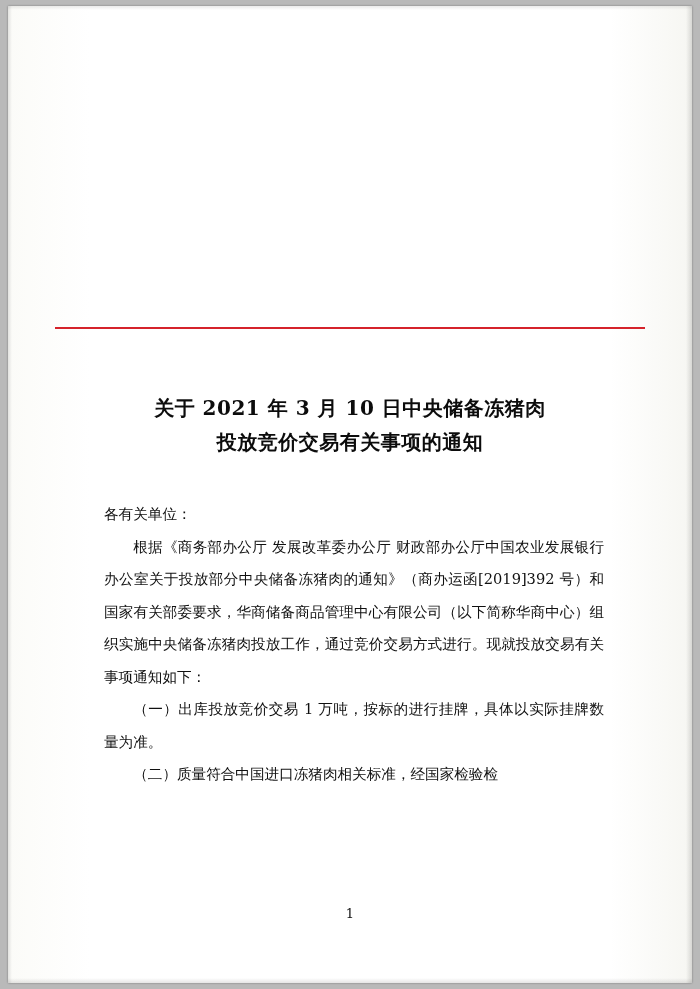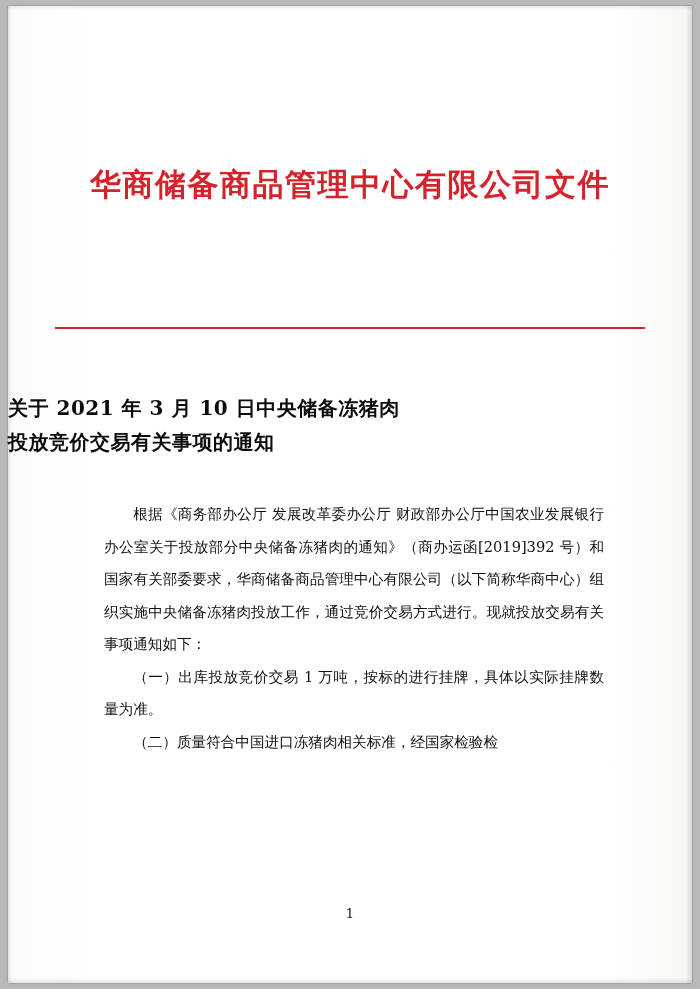--- a/index.html
+++ b/index.html
@@ -58,21 +58,21 @@
     left: 47px;
     width: 590px;
     height: 2px;
     background: #d5232b;
   }
   .title-block {
     position: absolute;
     top: 385px;
     left: 0;
     width: 100%;
-    text-align: left;
+    text-align: center;
     font-size: 20px;
     font-weight: bold;
     line-height: 34px;
     color: #0c0c0c;
     letter-spacing: 0.5px;
   }
   .body-block {
     position: absolute;
     top: 492px;
     left: 96px;
@@ -129,33 +129,31 @@
 <body>
 
 <div class="page">
   <div class="paper-inner">
 
     <div class="edge-shadow-left"></div>
     <div class="edge-shadow-right"></div>
     <div class="edge-shadow-top"></div>
     <div class="edge-shadow-bottom"></div>
 
-    <div class="doc-head">
-      <div class="org">华商储备商品管理中心有限公司文件</div>
-    </div>
 
 
     <div class="red-rule"></div>
 
     <div class="title-block">
       <div>关于 2021 年 3 月 10 日中央储备冻猪肉</div>
       <div>投放竞价交易有关事项的通知</div>
     </div>
 
     <div class="body-block">
+      <p>各有关单位：</p>
       <p class="indent">根据《商务部办公厅 发展改革委办公厅 财政部办公厅中国农业发展银行办公室关于投放部分中央储备冻猪肉的通知》（商办运函[2019]392 号）和国家有关部委要求，华商储备商品管理中心有限公司（以下简称华商中心）组织实施中央储备冻猪肉投放工作，通过竞价交易方式进行。现就投放交易有关事项通知如下：</p>
       <p class="indent">（一）出库投放竞价交易 1 万吨，按标的进行挂牌，具体以实际挂牌数量为准。</p>
       <p class="indent">（二）质量符合中国进口冻猪肉相关标准，经国家检验检</p>
     </div>
 
     <div class="page-number">1</div>
 
   </div>
 </div>
 

